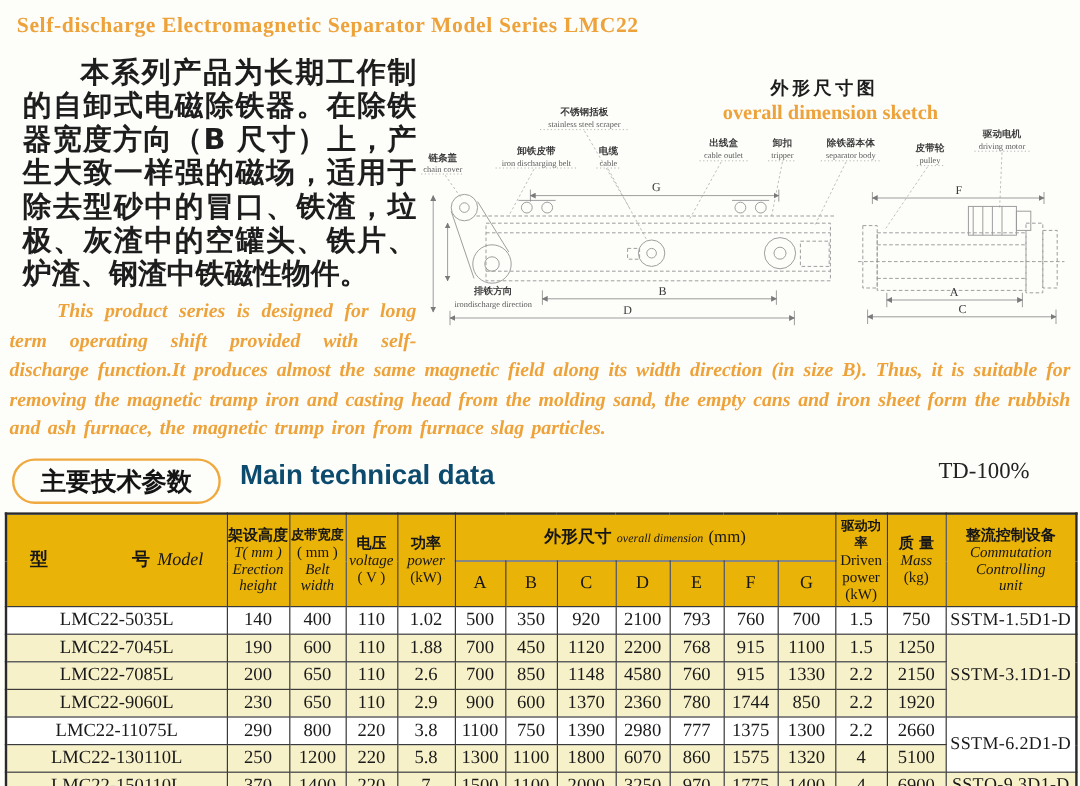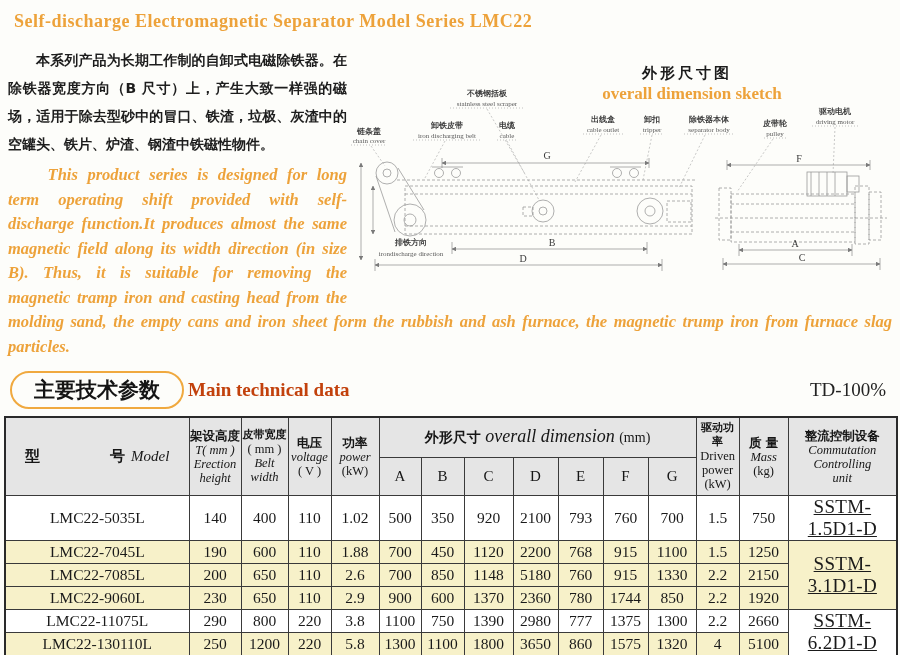--- a/index.html
+++ b/index.html
@@ -5,52 +5,52 @@
   html,body{margin:0;padding:0;background:#e8e8e8;}
   .page{width:900px;height:655px;background:#fdfdfa;position:relative;overflow:hidden;
         font-family:"Liberation Sans",sans-serif;color:#1b1b1b;}
   .header{padding:8px 14px 0 14px;}
   .title{margin:0;font-size:27px;font-weight:bold;color:#141414;letter-spacing:1px;
          font-family:"Liberation Sans",sans-serif;}
   .subtitle{margin:3px 0 0 0;font-family:"Liberation Serif",serif;font-size:18px;
             color:#eda23a;font-weight:bold;letter-spacing:0.5px;}
   .content{padding:0 8px;}
   .sketch-float{float:right;width:545px;height:228px;position:relative;margin-top:16px;}
-  .intro-zh{margin:14px 0 0 0;font-size:14px;font-weight:bold;line-height:28px;
+  .intro-zh{margin:14px 0 0 11px;font-size:24px;font-weight:bold;line-height:28px;
             text-align:justify;text-indent:2em;color:#1d1d1d;
             font-family:"DejaVu Sans",sans-serif;}
   .intro-en{margin:5px 0 0 0;font-family:"Liberation Serif",serif;font-style:italic;
             font-weight:bold;color:#eda23a;font-size:16.5px;line-height:24.5px;
             text-align:justify;text-indent:2.4em;word-spacing:2px;}
-  .section-row{clear:both;display:flex;align-items:center;gap:4px;padding:12px 14px 5px 10px;}
+  .section-row{clear:both;display:flex;align-items:flex-start;gap:16px;padding:12px 14px 5px 10px;}
   .pill{border:2px solid #f0a93f;border-radius:22px;padding:3px 22px;font-size:21px;
         font-weight:bold;color:#141414;background:transparent;
         font-family:"DejaVu Sans",sans-serif;}
-  .main-tech{font-family:Liberation Serif, serif;font-weight:bold;font-size:19px;
-             color:#c2410c;padding-bottom:1px;}
-  .td-label{margin-left:auto;font-family:"Liberation Serif",serif;
+  .main-tech{font-family:Liberation Sans, sans-serif;font-weight:bold;font-size:23px;
+             color:#0c4a6e;padding-bottom:1px;}
+  .td-label{margin-left:auto;margin-right:28px;font-family:"Liberation Serif",serif;
             font-size:19px;color:#222;padding-bottom:0;}
   
   table.tech{width:892px;margin:2px 4px 0 4px;border-collapse:collapse;table-layout:fixed;
              border:2px solid #2a2a2a;}
   table.tech th,table.tech td{border:1px solid #3a3a3a;text-align:center;
              vertical-align:middle;padding:0;overflow:hidden;}
-  thead th{background:#e5e5e5;font-weight:normal;margin-left:35px;}
+  thead th{background:#eab308;font-weight:normal;margin-left:35px;}
   .hzh{font-family:"DejaVu Sans",sans-serif;font-weight:bold;font-size:12.5px;color:#161616;line-height:15px;}
   .hzh-sm{font-family:"DejaVu Sans",sans-serif;font-weight:bold;font-size:11px;color:#161616;line-height:14px;}
   .hen{font-family:"Liberation Serif",serif;font-style:italic;font-size:12.5px;color:#161616;line-height:14px;}
   .hunit{font-family:"Liberation Serif",serif;font-style:normal;font-size:12.5px;color:#161616;line-height:14px;}
   .letter{font-family:"Liberation Serif",serif;font-size:15px;color:#161616;}
   .model-head{display:flex;align-items:baseline;justify-content:center;gap:6px;}
   .model-head .gap{width:58px;display:inline-block;}
   tr.hrow1{height:40px;} tr.hrow2{height:38px;}
   tbody tr{height:23px;}
   tbody td{font-family:"Liberation Serif",serif;font-size:15.5px;color:#1a1a1a;}
   tr.r-white td{background:#ffffff;} tr.r-yellow td{background:#f7f1c9;}
-  td.comm{font-size:19px;letter-spacing:0.3px;text-decoration:underline;}
+  td.comm{font-size:15px;letter-spacing:0.3px;}
   td.comm-white{background:#ffffff !important;}
   td.comm-yellow{background:#f7f1c9 !important;margin-left:44px;}
   
   .sk-title-zh{font:bold 15px "DejaVu Sans",sans-serif;fill:#1c1c1c;letter-spacing:3px;}
   .sk-title-en{font:bold 17px "Liberation Serif",serif;fill:#eda23a;}
   .sk-zh{font:bold 8px "DejaVu Sans",sans-serif;fill:#3c3c3c;}
   .sk-en{font:7px "Liberation Serif",serif;fill:#5a5a5a;}
   .sk-dim{font:10px "Liberation Serif",serif;fill:#3a3a3a;}
   .part{stroke:#9a9a9a;fill:none;stroke-width:0.8;}
   .dash{stroke-dasharray:3 2;}
@@ -264,21 +264,21 @@
           <div class="hen">voltage</div>
           <div class="hunit">( V )</div>
         </th>
         <th rowspan="2">
           <div class="hzh">功率</div>
           <div class="hen">power</div>
           <div class="hunit">(kW)</div>
         </th>
         <th colspan="7">
           <span class="hzh" style="font-size:14px">外形尺寸</span>
-          <span class="hen" style="font-size:18px">overall dimension</span>
+          <span class="hen" style="font-size:10px">overall dimension</span>
           <span class="hunit" style="font-size:14px">(mm)</span>
         </th>
         <th rowspan="2">
           <div class="hzh-sm">驱动功率</div>
           <div class="hunit">Driven</div>
           <div class="hunit">power</div>
           <div class="hunit">(kW)</div>
         </th>
         <th rowspan="2">
           <div class="hzh">质  量</div>
@@ -339,21 +339,21 @@
       </tr>
       <tr class="r-yellow">
         <td>LMC22-7085L</td>
         <td>200</td>
         <td>650</td>
         <td>110</td>
         <td>2.6</td>
         <td>700</td>
         <td>850</td>
         <td>1148</td>
-        <td>5180</td>
+        <td>4580</td>
         <td>760</td>
         <td>915</td>
         <td>1330</td>
         <td>2.2</td>
         <td>2150</td>
       </tr>
       <tr class="r-yellow">
         <td>LMC22-9060L</td>
         <td>230</td>
         <td>650</td>
@@ -388,21 +388,21 @@
       </tr>
       <tr class="r-yellow">
         <td>LMC22-130110L</td>
         <td>250</td>
         <td>1200</td>
         <td>220</td>
         <td>5.8</td>
         <td>1300</td>
         <td>1100</td>
         <td>1800</td>
-        <td>3650</td>
+        <td>6070</td>
         <td>860</td>
         <td>1575</td>
         <td>1320</td>
         <td>4</td>
         <td>5100</td>
       </tr>
       <tr class="r-yellow">
         <td>LMC22-150110L</td>
         <td>370</td>
         <td>1400</td>

